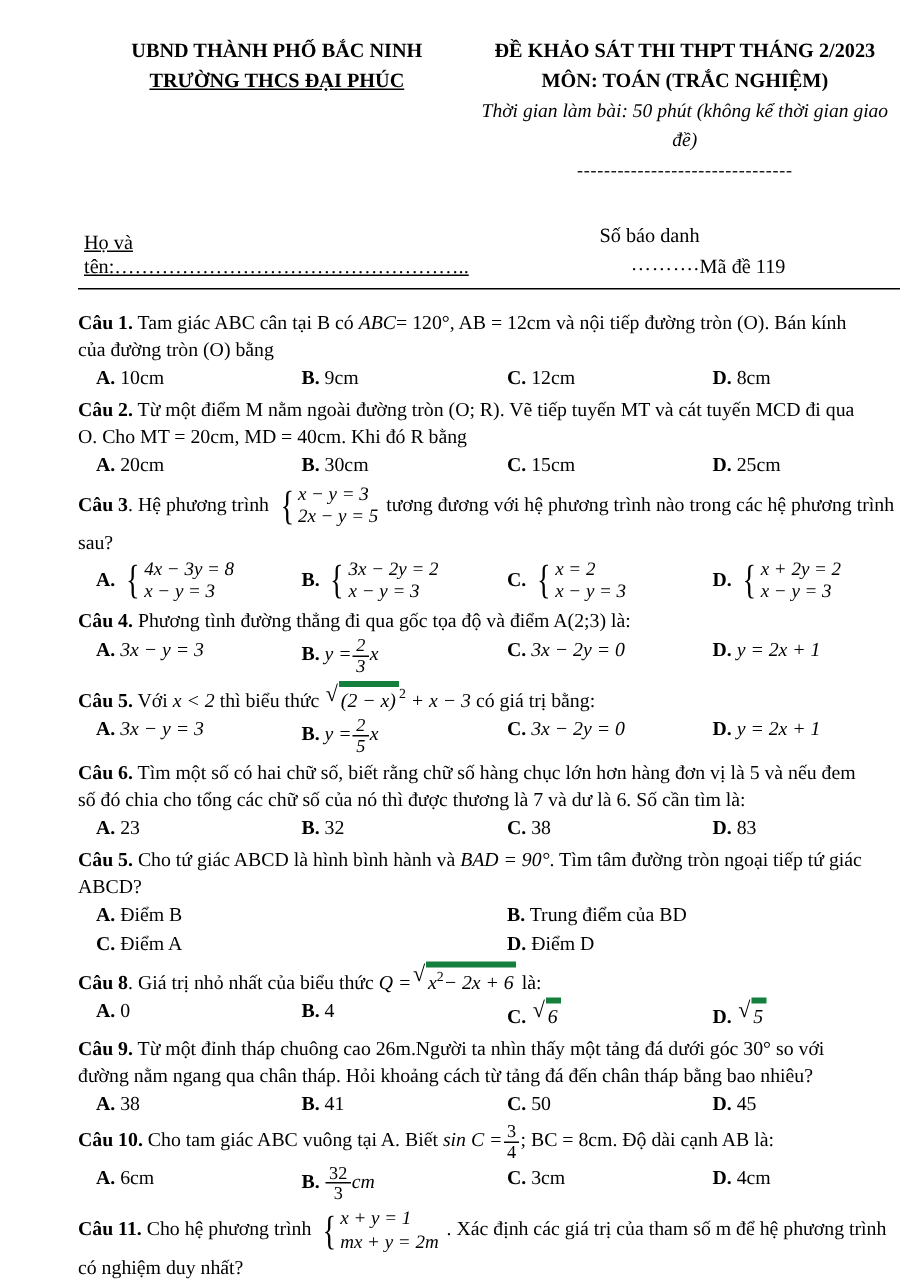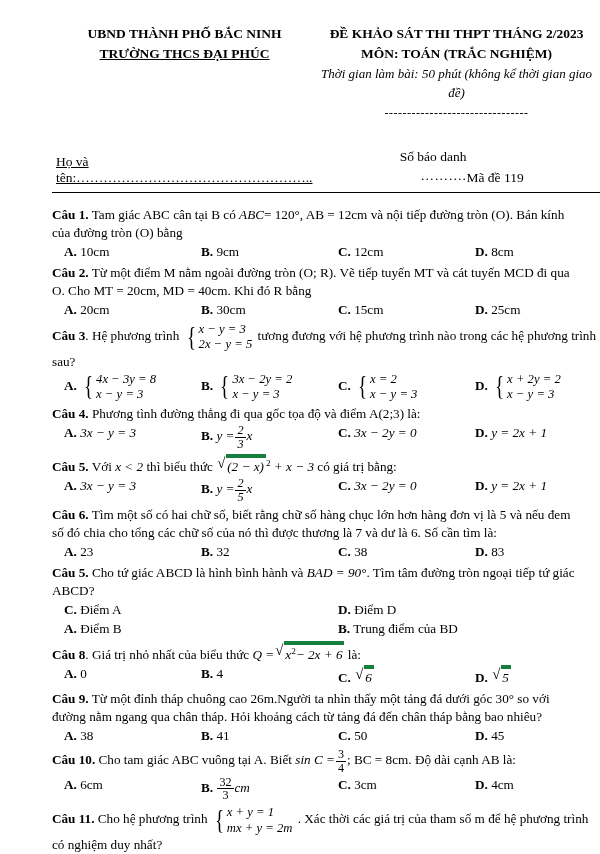--- a/index.html
+++ b/index.html
@@ -349,26 +349,26 @@
     </div>
 
     <div class="q">
       <div>
         <span class="qlabel">Câu 5.</span>
         <span>Cho tứ giác ABCD là hình bình hành và</span>
         <span class="mi">BAD = 90°</span><span>. Tìm tâm đường tròn ngoại tiếp tứ giác</span>
       </div>
       <div>ABCD?</div>
       <div class="answers half">
+        <div class="ans"><b>A.</b> <span>Điểm B</span></div>
+        <div class="ans"><b>B.</b> <span>Trung điểm của BD</span></div>
+      </div>
+      <div class="answers half">
         <div class="ans"><b>C.</b> <span>Điểm A</span></div>
         <div class="ans"><b>D.</b> <span>Điểm D</span></div>
-      </div>
-      <div class="answers half">
-        <div class="ans"><b>A.</b> <span>Điểm B</span></div>
-        <div class="ans"><b>B.</b> <span>Trung điểm của BD</span></div>
       </div>
     </div>
 
     <div class="q">
       <div>
         <span class="qlabel">Câu 8</span><span>. Giá trị nhỏ nhất của biểu thức</span>
         <span class="mi">Q =</span><span class="sqrt"><span class="rad"><span class="mi">x</span><sup class="exp">2</sup><span class="mi">− 2x + 6</span></span></span>
         <span>là:</span>
       </div>
       <div class="answers indent">
@@ -411,21 +411,21 @@
       <div>
         <span class="qlabel">Câu 11.</span>
         <span>Cho hệ phương trình</span>
         <span class="sys">
           <span class="brace">{</span>
           <span class="eqs">
             <span>x + y = 1</span>
             <span>mx + y = 2m</span>
           </span>
         </span>
-        <span>. Xác thời các giá trị của tham số m để hệ phương trình</span>
+        <span>. Xác định các giá trị của tham số m để hệ phương trình</span>
       </div>
       <div>có nghiệm duy nhất?</div>
       <div class="answers indent">
         <div class="ans"><b>A.</b> <span class="mi">m ≠ 1</span></div>
         <div class="ans"><b>B.</b> <span class="mi">m ≠ 2</span></div>
         <div class="ans"><b>C.</b> <span class="mi">m = 1</span></div>
         <div class="ans"><b>D.</b> <span class="mi">m = 2</span></div>
       </div>
     </div>
 

